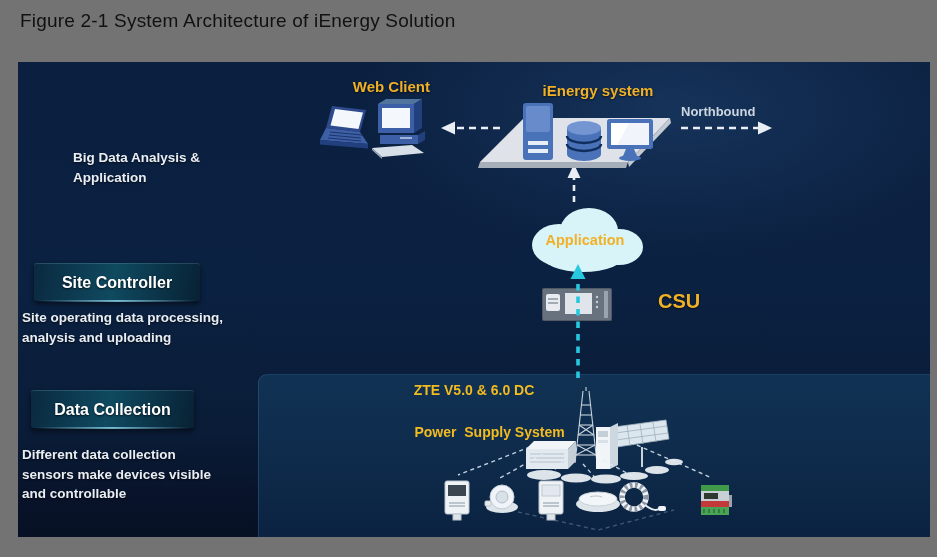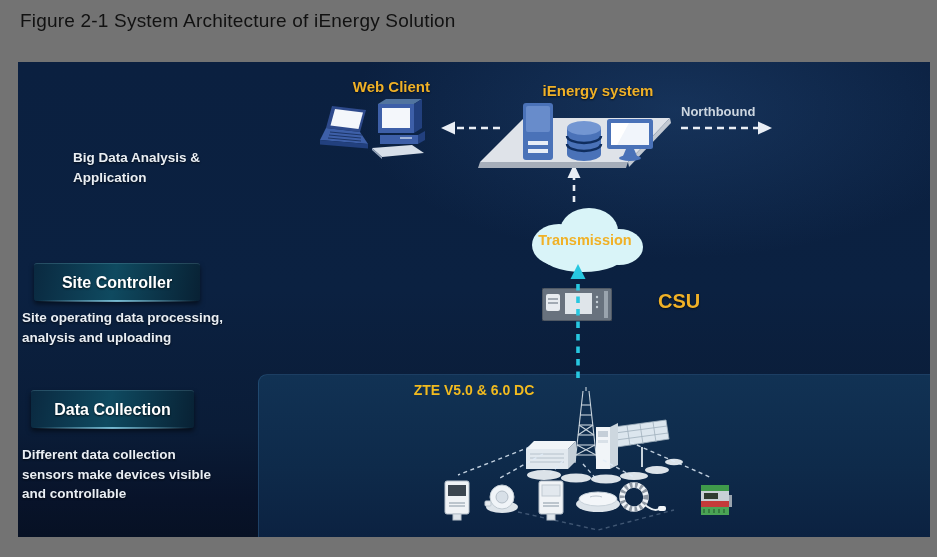--- a/index.html
+++ b/index.html
@@ -160,21 +160,21 @@
 
     <div class="northbound-label" style="left:663px; top:42px;">Northbound</div>
 
     <div class="cloud-wrap">
       <svg width="128" height="72" viewBox="0 0 128 72">
         <ellipse cx="38" cy="42" rx="27" ry="21" fill="#d9f4f8"></ellipse>
         <ellipse cx="68" cy="28" rx="29" ry="23" fill="#d9f4f8"></ellipse>
         <ellipse cx="98" cy="44" rx="24" ry="18" fill="#d9f4f8"></ellipse>
         <ellipse cx="62" cy="52" rx="42" ry="17" fill="#d9f4f8"></ellipse>
       </svg>
-      <div class="cloud-label">Transmission</div>
+      <div class="cloud-label">Application</div>
     </div>
 
     <svg class="csu-device" width="70" height="33" viewBox="0 0 70 33">
       <rect x="0" y="0" width="70" height="33" rx="2" fill="#68727e" stroke="#38404a" stroke-width="1"></rect>
       <rect x="4" y="6" width="14" height="17" rx="2" fill="#e8ecf0"></rect>
       <path d="M6,11 h10 M6,15 h10" stroke="#8a949e" stroke-width="1.6" fill="none"></path>
       <rect x="23" y="5" width="27" height="21" fill="#dfe5ea"></rect>
       <rect x="62" y="3" width="4" height="27" fill="#9aa4ae"></rect>
       <circle cx="55" cy="9" r="1.2" fill="#c5ced6"></circle>
       <circle cx="55" cy="14" r="1.2" fill="#c5ced6"></circle>
@@ -182,20 +182,21 @@
     </svg>
     <div class="node-label" style="left:640px; top:228px; font-size:20px;">CSU</div>
 
     <svg class="abs z4" style="left:540px; top:195px;" width="40" height="130" viewBox="0 0 40 130">
       <line x1="20" y1="121" x2="20" y2="20" stroke="#27c7e0" stroke-width="3.6" stroke-dasharray="6.5 6"></line>
       <polygon points="20,7 12.5,22 27.5,22" fill="#27c7e0"></polygon>
     </svg>
 
     <div class="power-panel">
       <div class="zte-label"><span>ZTE V5.0 &amp; 6.0 DC</span><br>
+        <span>Power  Supply System</span>
       </div>
 
       <svg class="abs" style="left:255px; top:12px;" width="170" height="97" viewBox="0 0 170 97">
         <g fill="#eef3f7" opacity="0.92">
           <ellipse cx="30" cy="88" rx="17" ry="5"></ellipse>
           <ellipse cx="62" cy="91" rx="15" ry="4.5"></ellipse>
           <ellipse cx="92" cy="92" rx="15" ry="4.5"></ellipse>
           <ellipse cx="120" cy="89" rx="14" ry="4"></ellipse>
           <ellipse cx="143" cy="83" rx="12" ry="4"></ellipse>
           <ellipse cx="160" cy="75" rx="9" ry="3.2"></ellipse>

